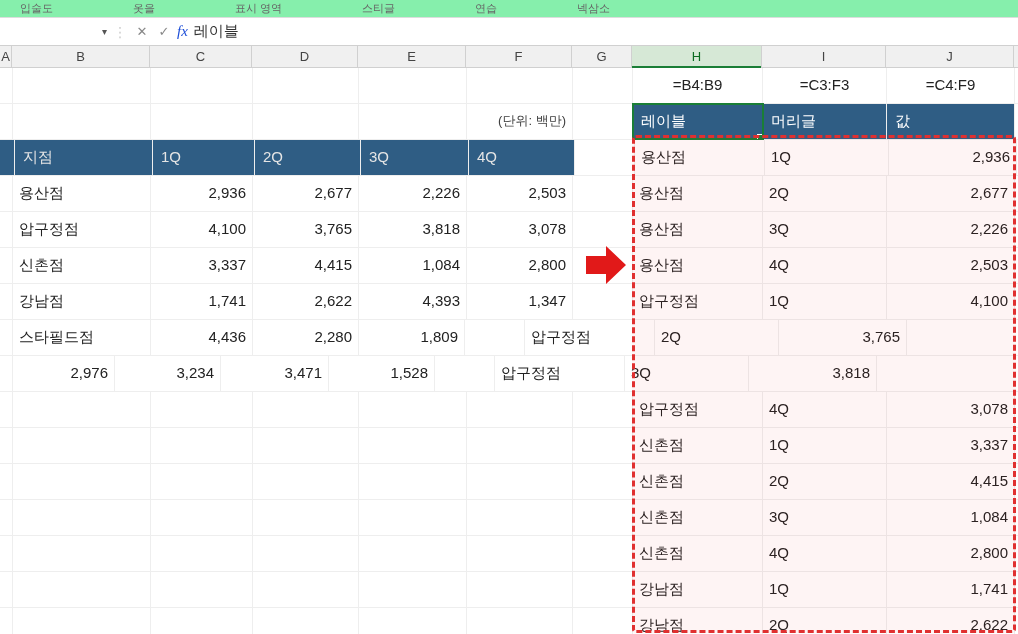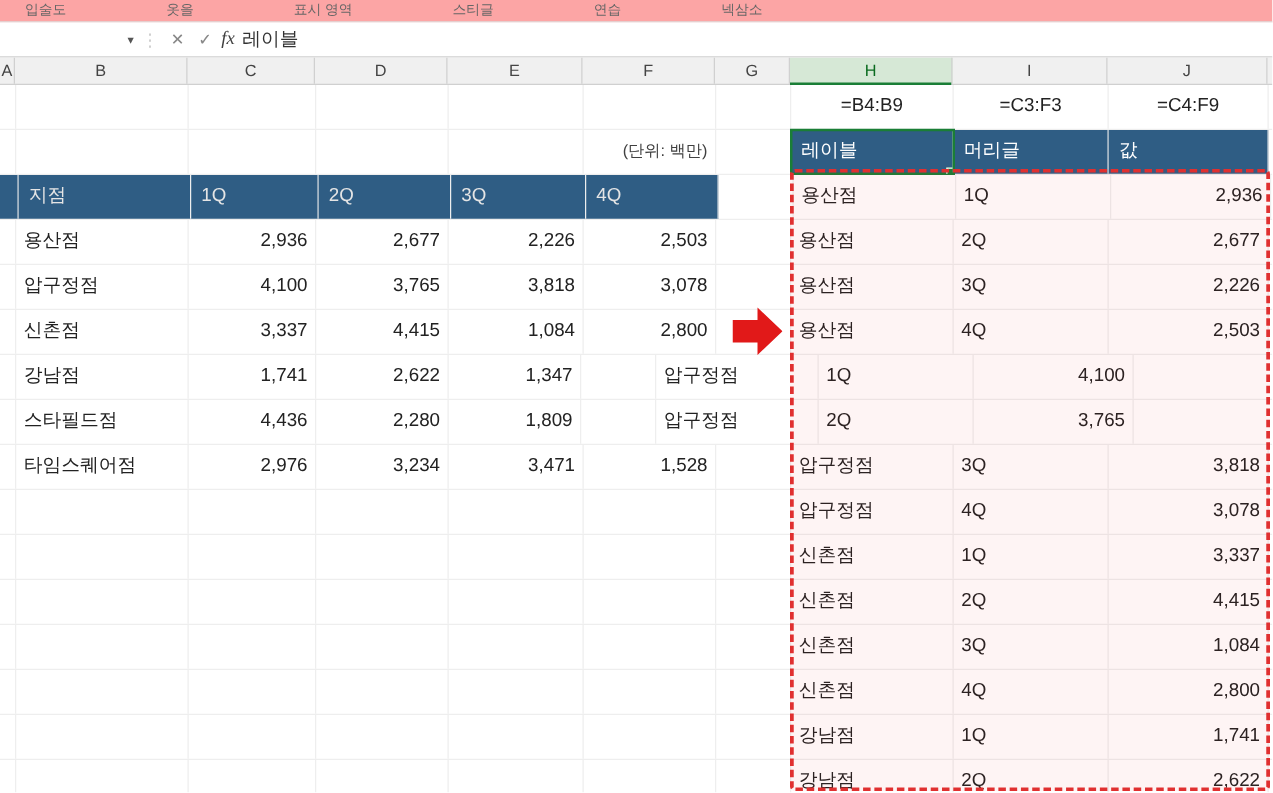--- a/index.html
+++ b/index.html
@@ -8,21 +8,21 @@
   font-size: 14px;
   background: #fff;
   color: #222;
   width: 1018px;
   height: 634px;
   overflow: hidden;
   position: relative;
 }
 .ribbon-strip {
   height: 18px;
-  background: #fca5a5;
+  background: #86efac;
   border-bottom: 1px solid #ddd;
   display: flex;
   gap: 80px;
   padding: 0 20px;
   font-size: 11px;
   color: #666;
   line-height: 16px;
   overflow: hidden;
 }
 .formula-bar {
@@ -52,21 +52,21 @@
 }
 .fb-btn {
   width: 22px;
   text-align: center;
   color: #888;
   font-size: 13px;
 }
 .fb-fx {
   font-style: italic;
   font-family: "Times New Roman", serif;
-  color: #404040;
+  color: #1d4ed8;
   padding: 0 6px 0 2px;
   font-size: 15px;
 }
 .formula-text {
   flex: 1;
   font-size: 15px;
   color: #333;
 }
 .sheet-area {
   position: relative;
@@ -302,20 +302,21 @@
         <div class="cell wH">용산점</div>
         <div class="cell wI">4Q</div>
         <div class="cell wJ num">2,503</div>
       </div>
 
       <div class="row">
         <div class="cell wA"></div>
         <div class="cell wB">강남점</div>
         <div class="cell wC num">1,741</div>
         <div class="cell wD num">2,622</div>
+        <div class="cell wE num">4,393</div>
         <div class="cell wF num">1,347</div>
         <div class="cell wG"></div>
         <div class="cell wH">압구정점</div>
         <div class="cell wI">1Q</div>
         <div class="cell wJ num">4,100</div>
       </div>
 
       <div class="row">
         <div class="cell wA"></div>
         <div class="cell wB">스타필드점</div>
@@ -323,21 +324,20 @@
         <div class="cell wD num">2,280</div>
         <div class="cell wF num">1,809</div>
         <div class="cell wG"></div>
         <div class="cell wH">압구정점</div>
         <div class="cell wI">2Q</div>
         <div class="cell wJ num">3,765</div>
       </div>
 
       <div class="row">
         <div class="cell wA"></div>
-        <div class="cell wB">타임스퀘어점</div>
         <div class="cell wC num">2,976</div>
         <div class="cell wD num">3,234</div>
         <div class="cell wE num">3,471</div>
         <div class="cell wF num">1,528</div>
         <div class="cell wG"></div>
         <div class="cell wH">압구정점</div>
         <div class="cell wI">3Q</div>
         <div class="cell wJ num">3,818</div>
       </div>
 

